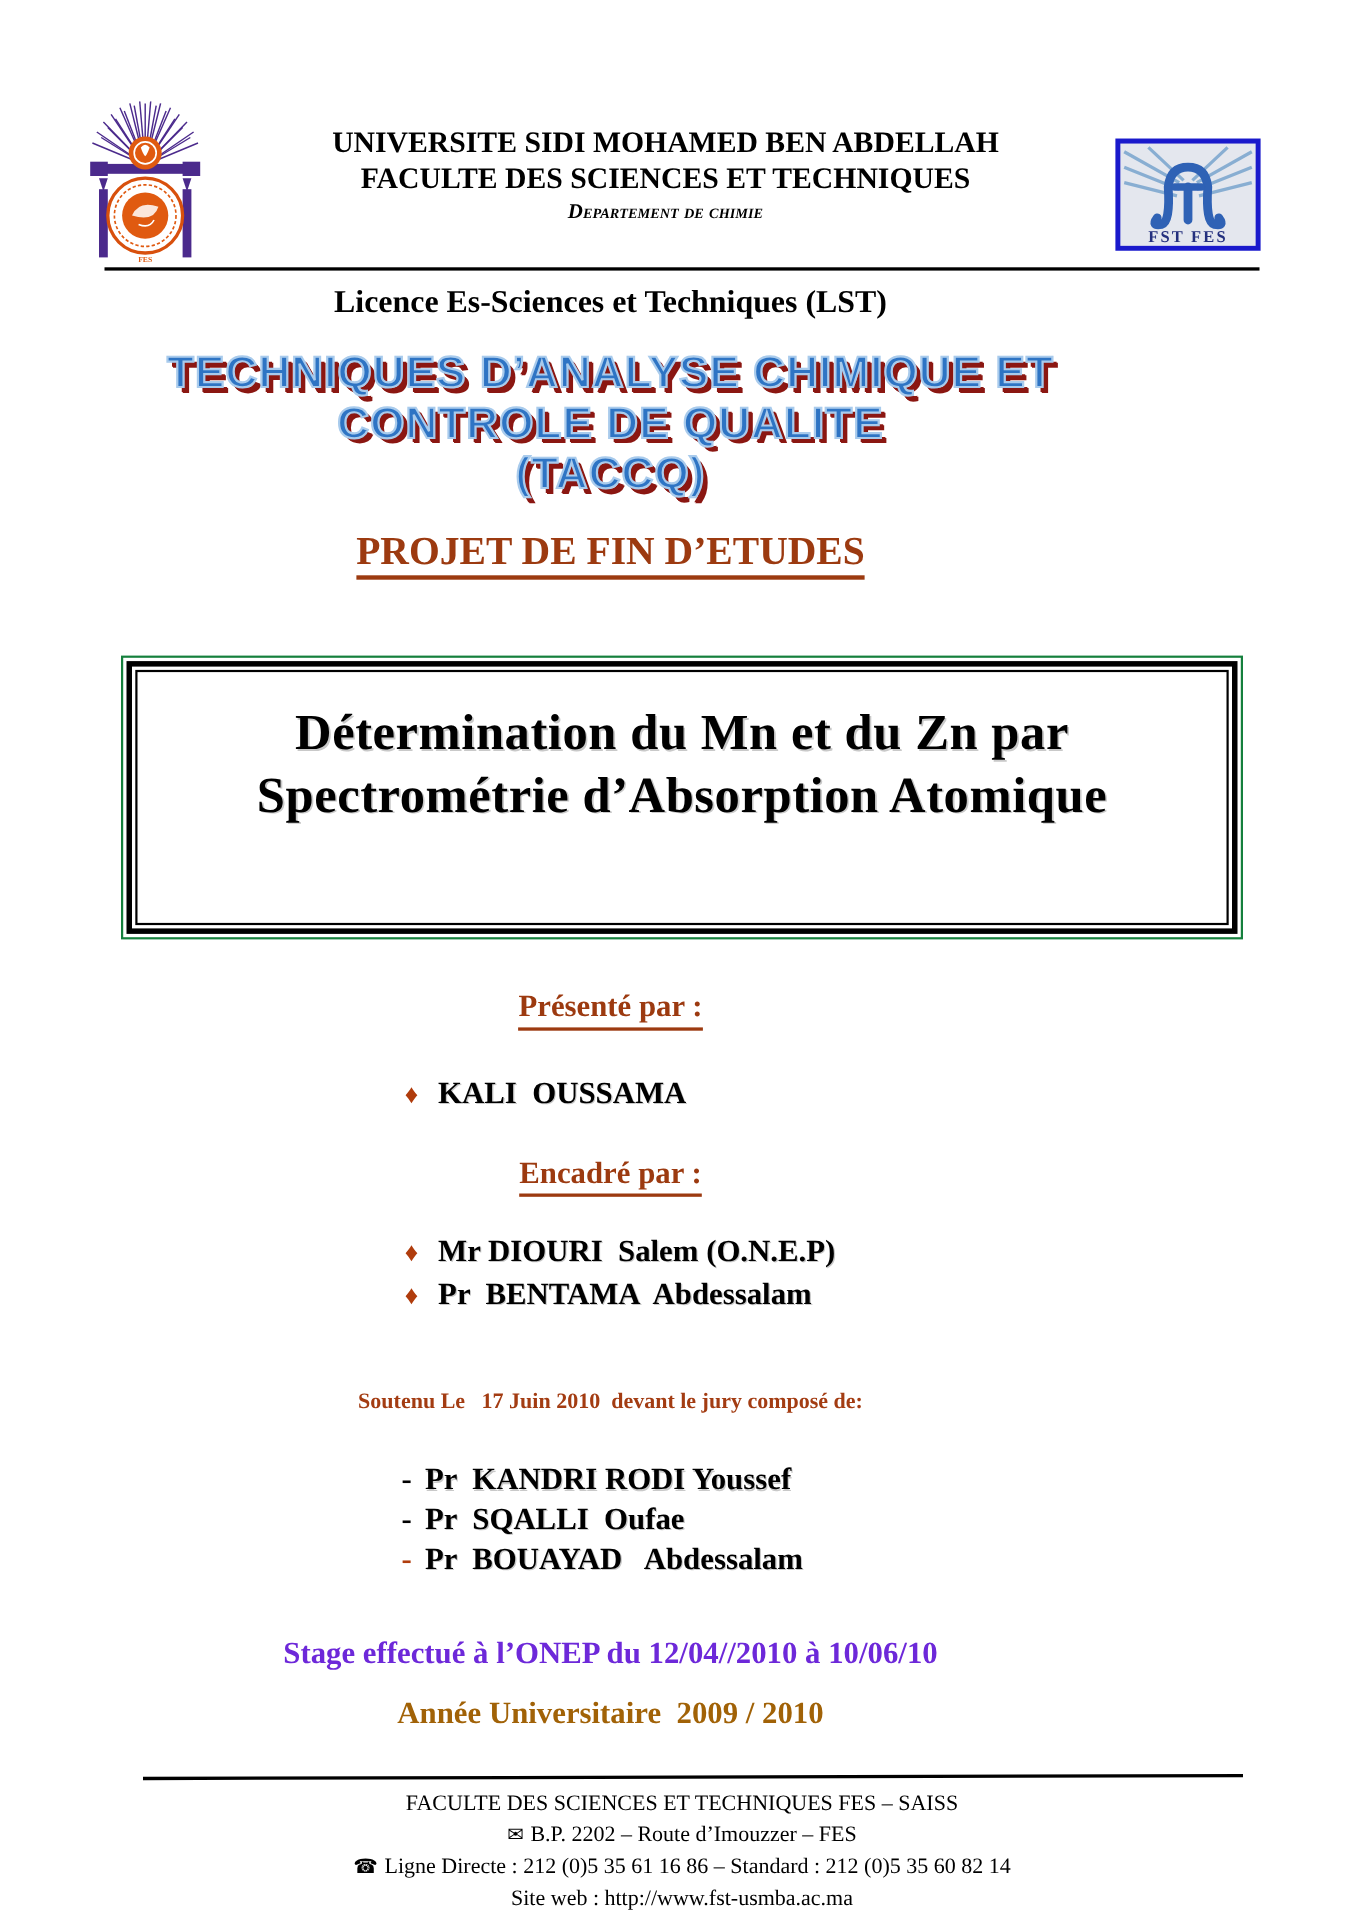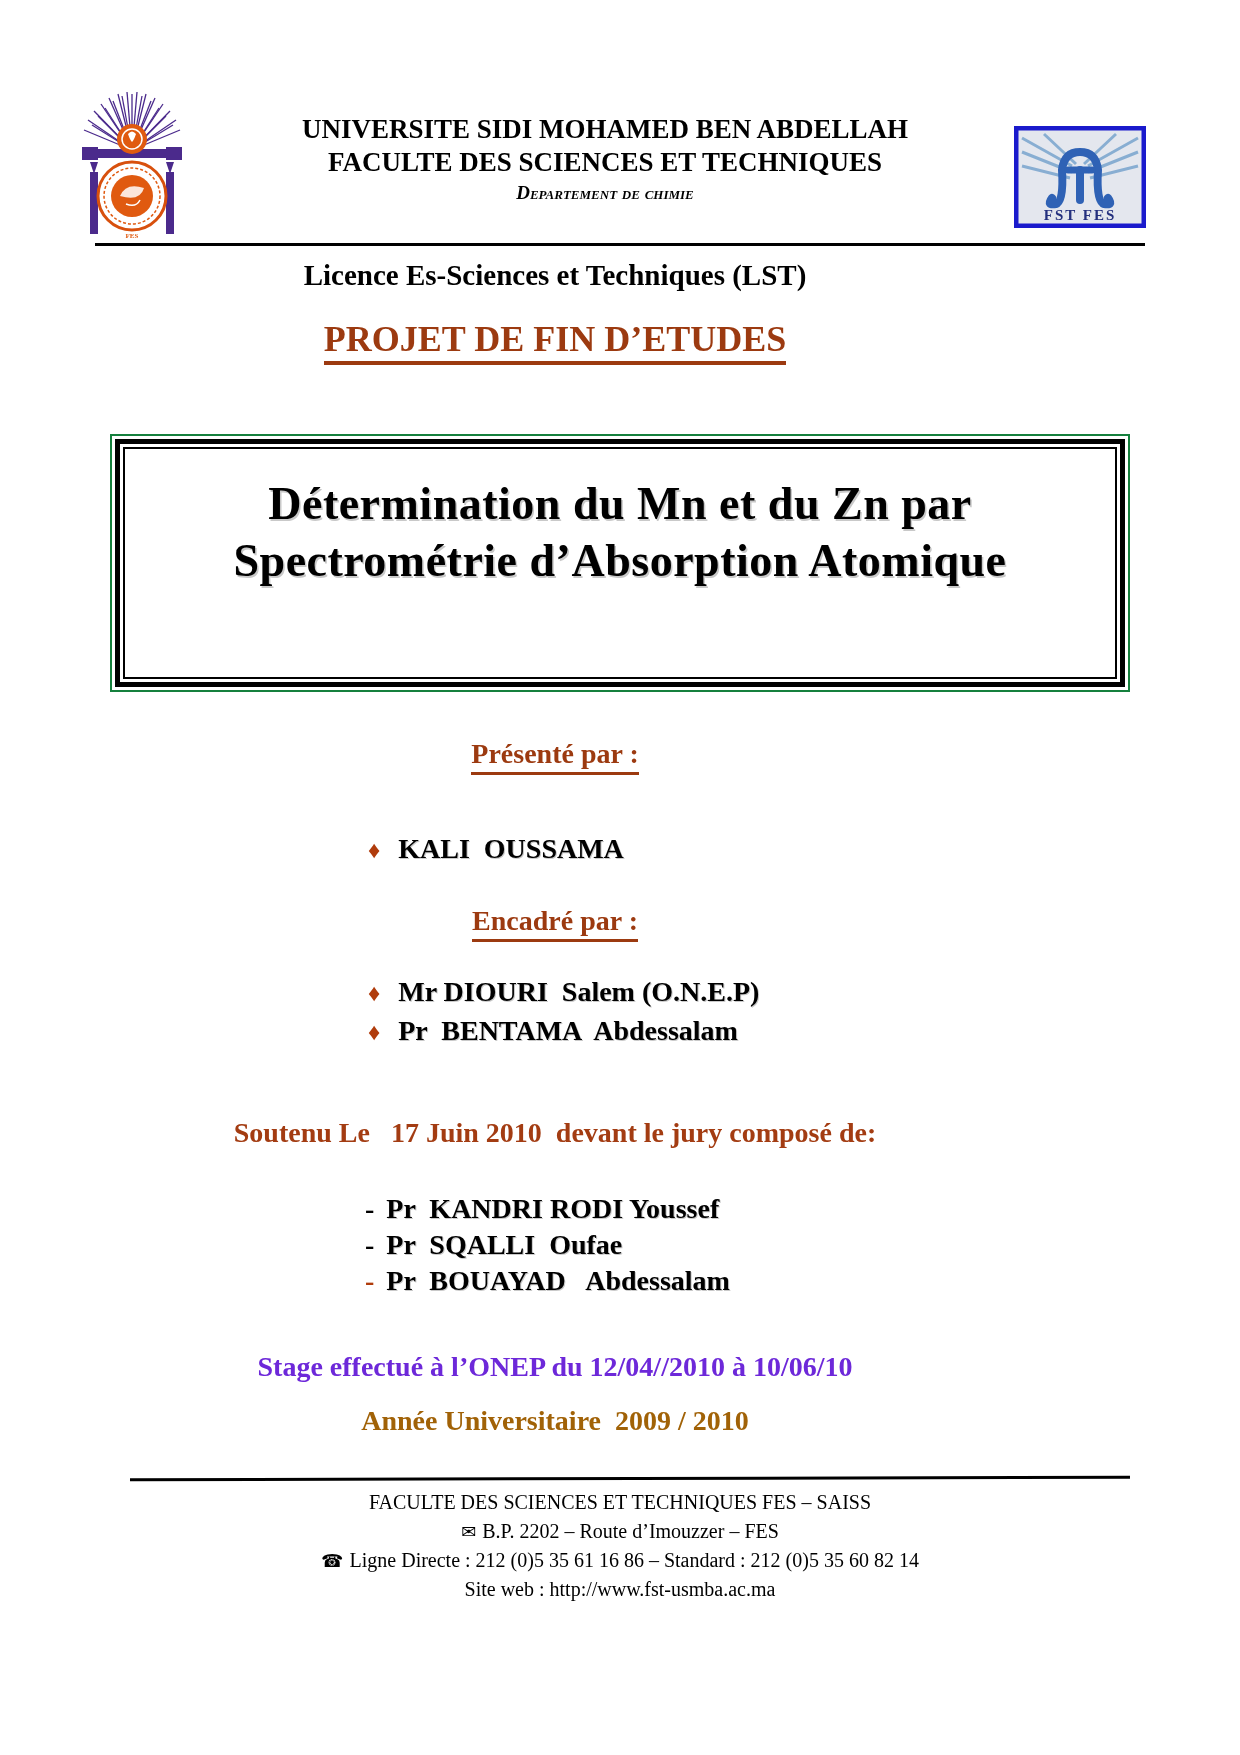--- a/index.html
+++ b/index.html
@@ -137,26 +137,26 @@
     font-weight: bold;
     line-height: 38px;
     text-shadow: 1px 1px 0 #c9c9c9;
   }
   .bullet-row .diamond {
     color: #b03c0c;
     font-size: 24px;
     margin-right: 18px;
     text-shadow: none;
   }
-  .kali-list { margin-top: 60px; }
+  .kali-list { margin-top: 44px; }
   .sup-list  { margin-top: 36px; }
 
   .soutenu-line {
     margin-top: 66px;
-    font-size: 28px;
+    font-size: 20px;
     font-weight: bold;
     color: #a33c12;
   }
 
   .jury-list { margin-left: 365px; margin-top: 42px; text-align: left; }
   .jury-row {
     font-size: 28px;
     font-weight: bold;
     line-height: 36px;
     text-shadow: 1px 1px 0 #c9c9c9;
@@ -280,20 +280,25 @@
         <path d="M54 44 L78 44" stroke-width="7"></path>
       </g>
       <text x="66" y="94" font-size="15" font-weight="bold" letter-spacing="2" fill="#24307e" text-anchor="middle" font-family="Liberation Serif, serif">FST FES</text>
     </svg>
 
     <div class="rule-top"></div>
   </div>
 
   <div class="shifted licence-line">Licence Es-Sciences et Techniques (LST)</div>
 
+  <div class="shifted wordart">
+    <div>TECHNIQUES D’ANALYSE CHIMIQUE ET</div>
+    <div>CONTROLE DE QUALITE</div>
+    <div>(TACCQ)</div>
+  </div>
 
   <div class="shifted projet-line">
     <span class="u">PROJET DE FIN D’ETUDES</span>
   </div>
 
   <div class="title-box-outer">
     <div class="title-box-mid">
       <div class="title-box-inner">
         <div class="main-title">Détermination du Mn et du Zn par</div>
         <div class="main-title">Spectrométrie d’Absorption Atomique</div>

